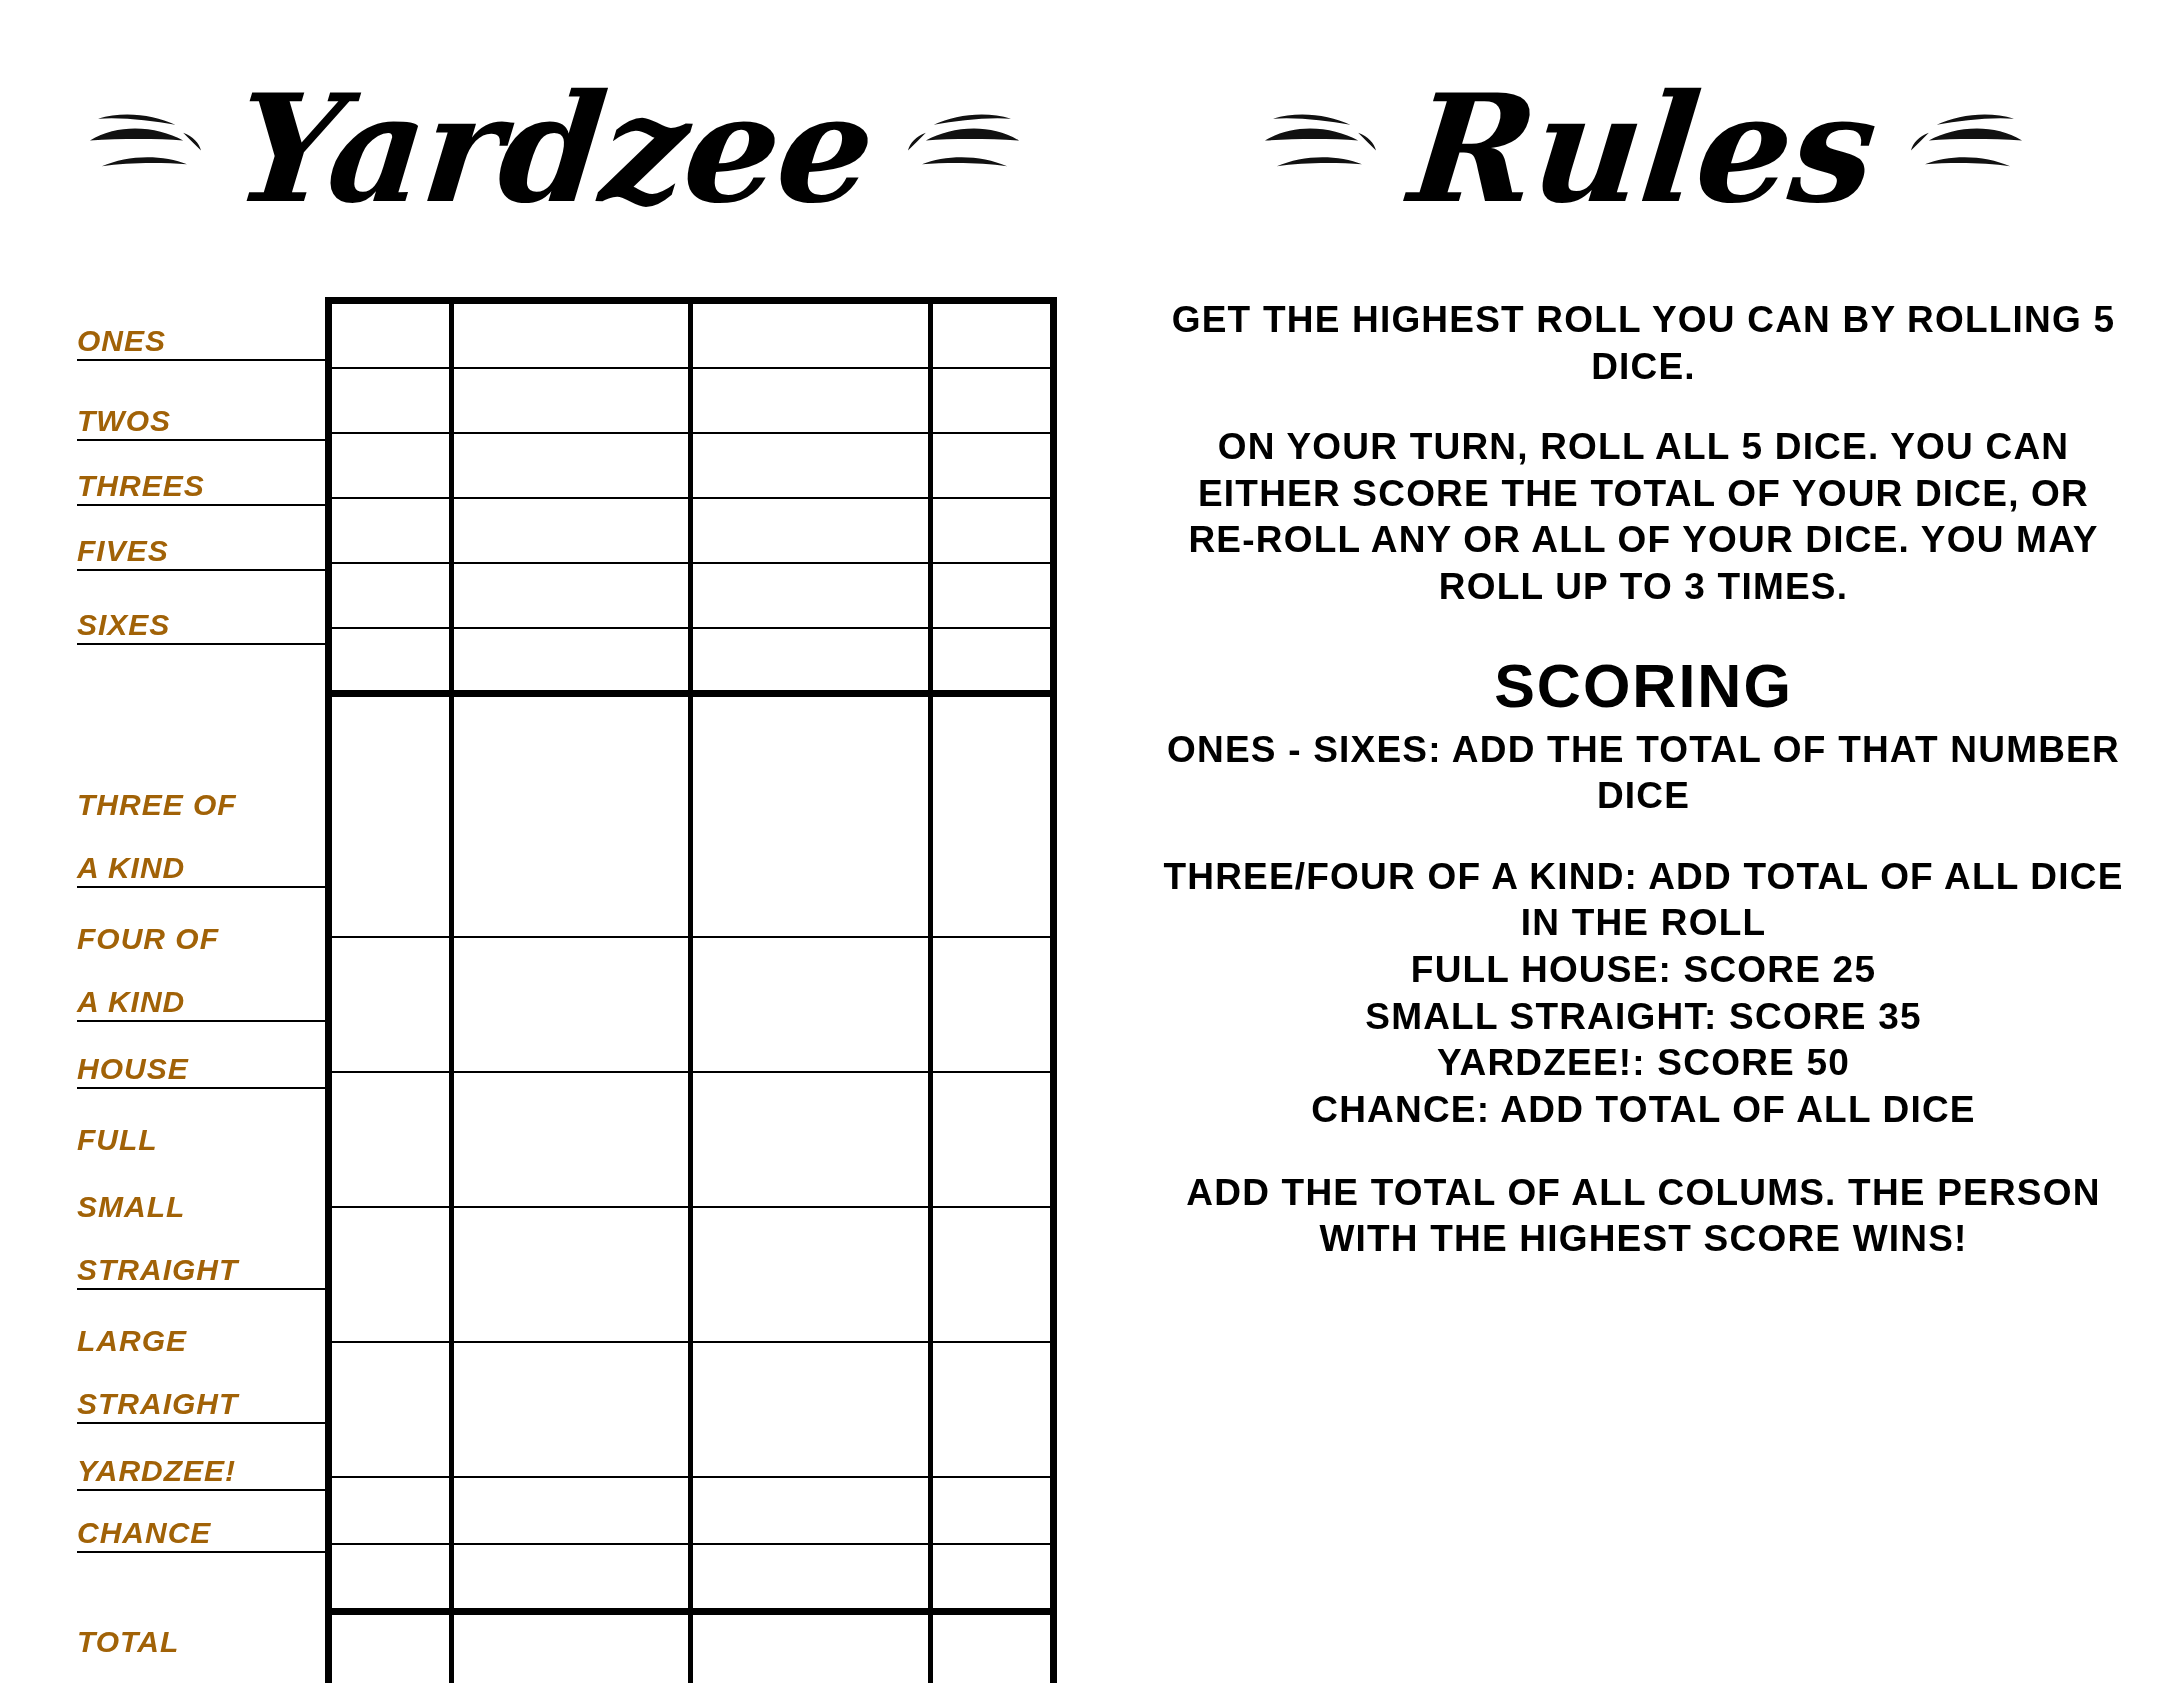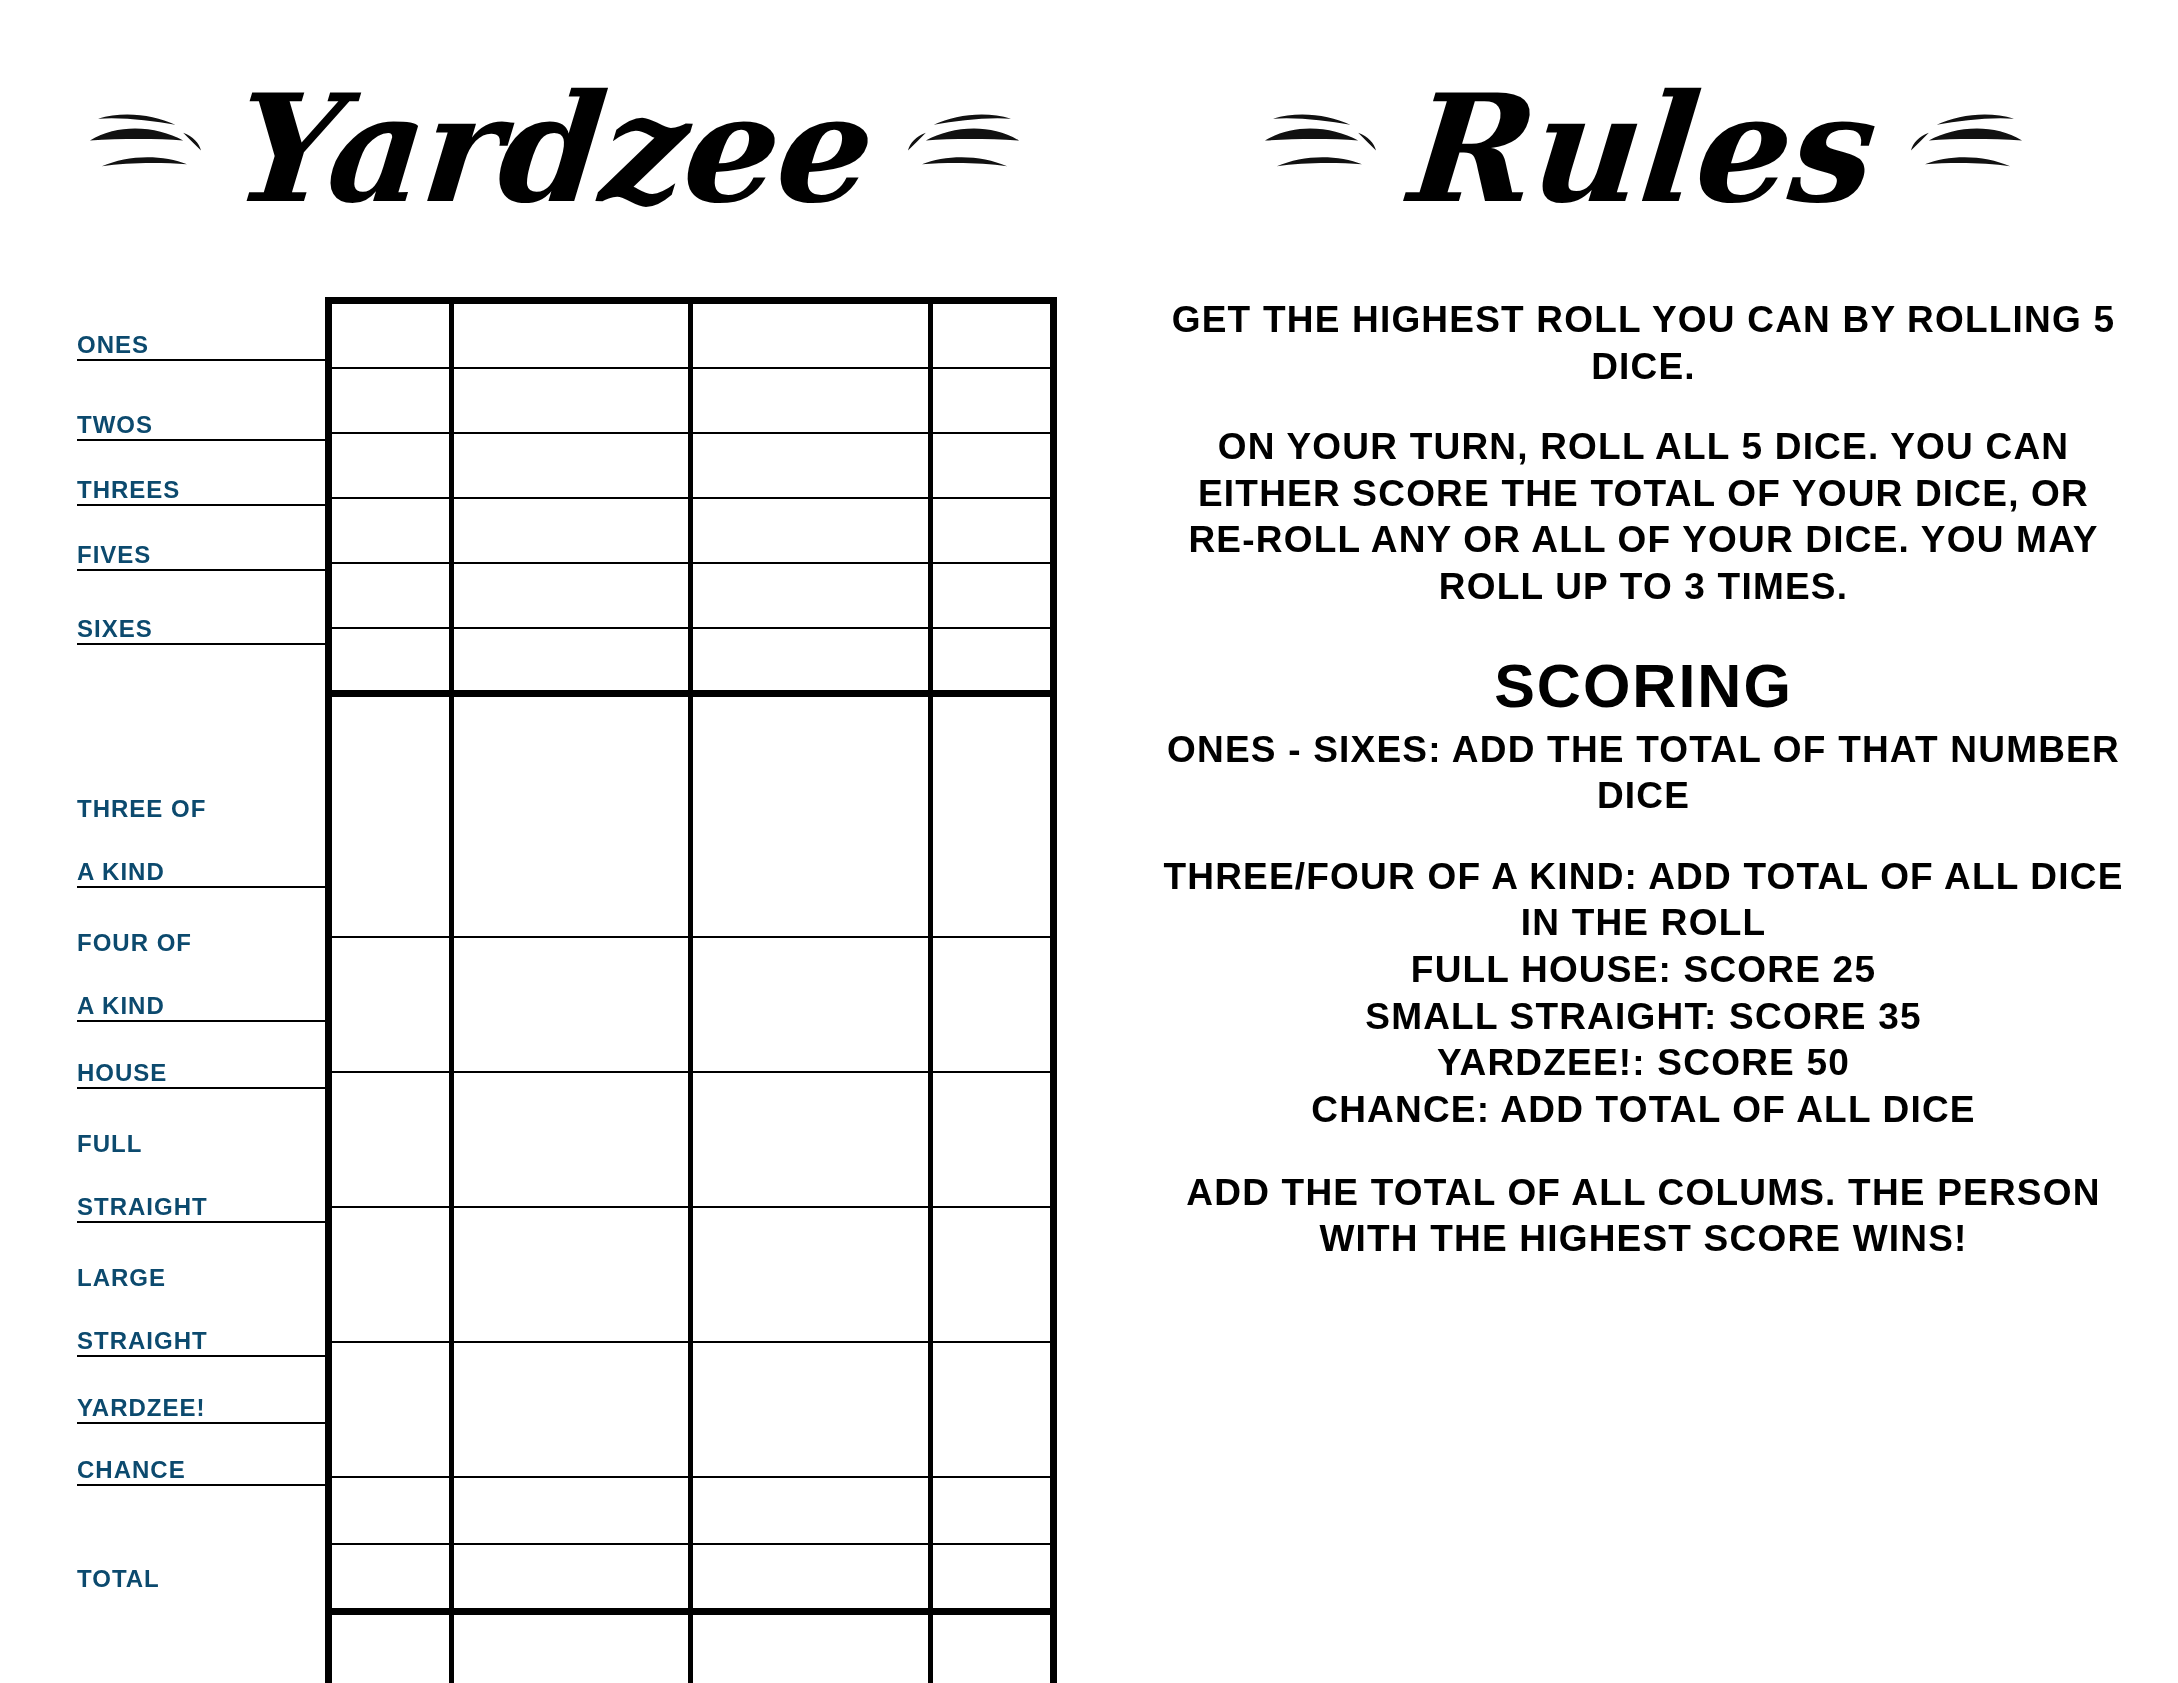--- a/index.html
+++ b/index.html
@@ -77,28 +77,29 @@
   }
   .grid-col {
     flex: 1;
     border: 7px solid #000;
     border-bottom: 7px solid #000;
   }
 
   .lbl {
     font-family: "Liberation Sans", sans-serif;
     font-weight: 700;
-    font-size: 24px;
+    font-size: 30px;
     letter-spacing: 1px;
-    color: #0c4a6e;
+    color: #a16207;
     display: flex;
     align-items: flex-end;
     border-bottom: 2px solid #000;
     padding-bottom: 2px;
     line-height: 1.02;
+    font-style: italic;
   }
   .lbl.two-line {
     align-items: flex-end;
   }
   .lbl.no-rule { border-bottom: none; }
 
   .grid-table {
     width: 100%;
     border-collapse: collapse;
     height: 100%;
@@ -205,20 +206,21 @@
 
           <div class="lbl two-line" style="height:67px;padding-bottom:0;border-bottom:none;">THREE OF</div>
           <div class="lbl" style="height:67px;">A KIND</div>
 
           <div class="lbl" style="height:67px;padding-bottom:0;border-bottom:none;">FOUR OF</div>
           <div class="lbl" style="height:67px;">A KIND</div>
 
           <div class="lbl" style="height:67px;">HOUSE</div>
           <div class="lbl" style="height:67px;padding-bottom:0;border-bottom:none;">FULL</div>
 
+          <div class="lbl" style="height:67px;padding-bottom:0;border-bottom:none;">SMALL</div>
           <div class="lbl" style="height:67px;">STRAIGHT</div>
 
           <div class="lbl" style="height:67px;padding-bottom:0;border-bottom:none;">LARGE</div>
           <div class="lbl" style="height:67px;">STRAIGHT</div>
 
           <div class="lbl" style="height:67px;">YARDZEE!</div>
           <div class="lbl" style="height:62px;">CHANCE</div>
 
           <div class="lbl no-rule" style="height:107px;align-items:flex-end;">TOTAL</div>
         </div>

